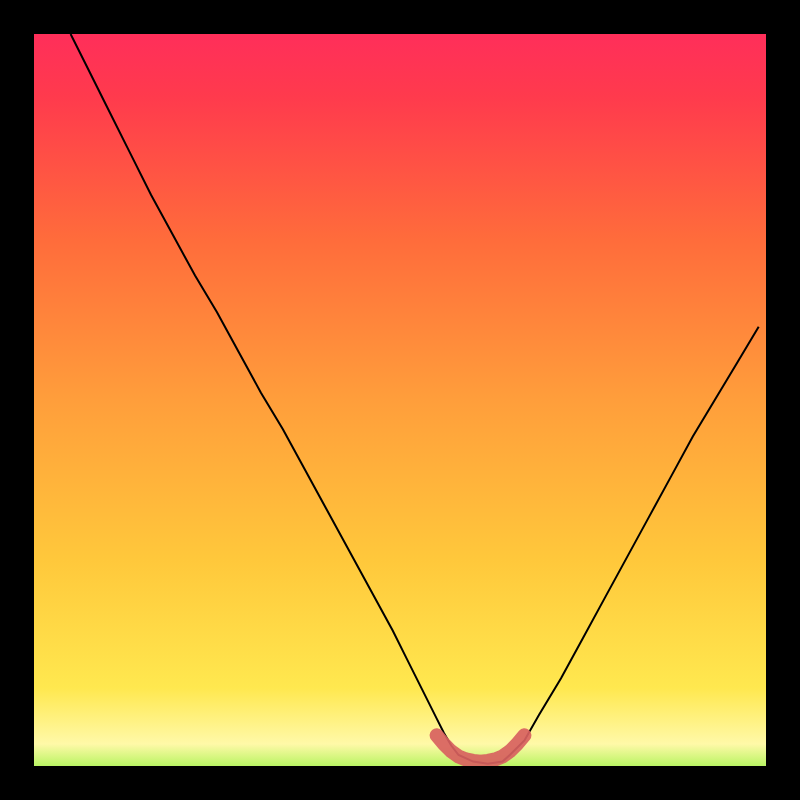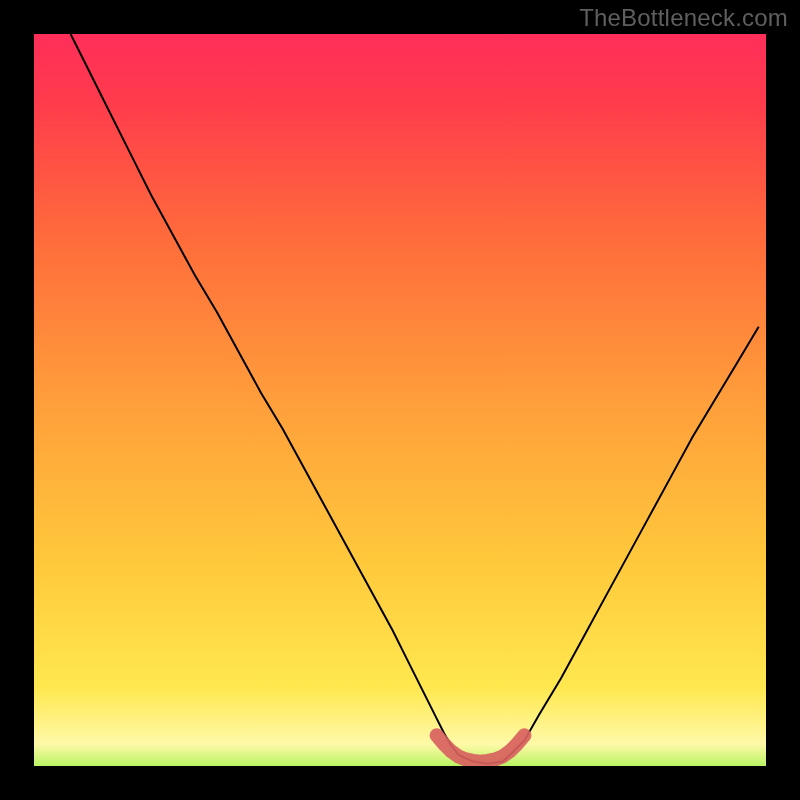--- a/index.html
+++ b/index.html
@@ -32,21 +32,20 @@
     position: absolute;
     top: 0;
     left: 0;
   }
 </style>
 </head>
 <body>
 
 <div class="frame">
 
-  <div class="watermark">TheBottleneck.com</div>
 
   <svg id="chart-svg" width="800" height="800" viewBox="0 0 800 800">
     <defs>
       <linearGradient id="heatgrad" x1="0" y1="800" x2="0" y2="0" gradientUnits="userSpaceOnUse">
       <stop offset="0.0%" stop-color="#2CE95C"></stop>
           <stop offset="3.0%" stop-color="#9AF244"></stop>
           <stop offset="7.0%" stop-color="#FFF9A8"></stop>
           <stop offset="14.0%" stop-color="#FFE84F"></stop>
           <stop offset="30.0%" stop-color="#FFC83B"></stop>
           <stop offset="50.0%" stop-color="#FF9E3B"></stop>

